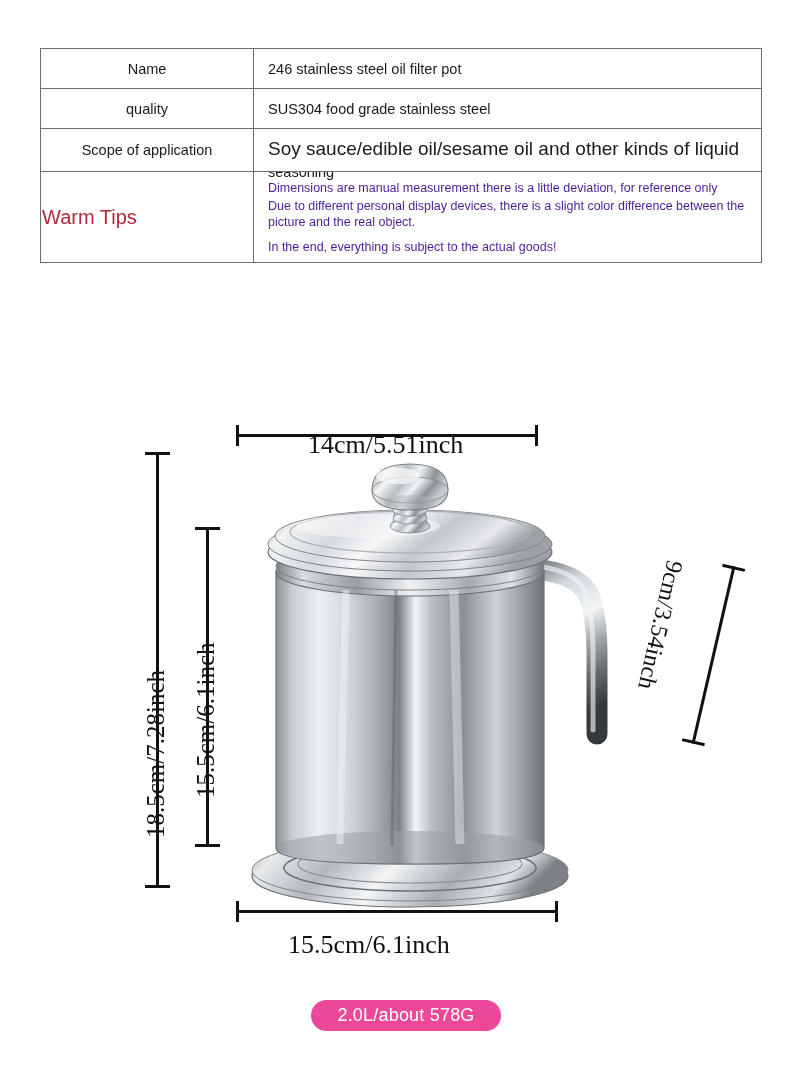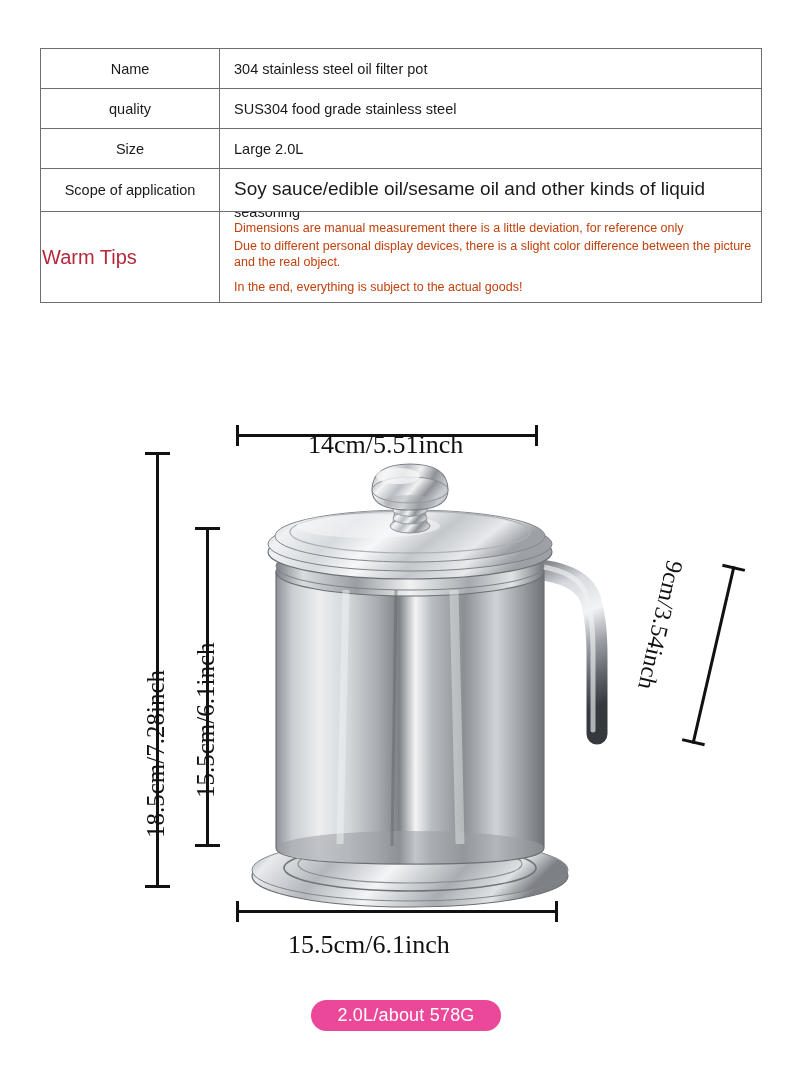--- a/index.html
+++ b/index.html
@@ -32,21 +32,21 @@
   table.spec-table td {
     border: 1px solid #6e6e6e;
     vertical-align: middle;
     background: #ffffff;
   }
   td.spec-label {
     width: 170px;
     text-align: center;
     font-size: 14.5px;
     color: #1a1a1a;
-    padding: 2px 4px;
+    padding: 2px 21px;
     white-space: nowrap;
   }
   td.spec-value {
     padding-left: 14px;
     font-size: 14.5px;
     color: #1a1a1a;
   }
   .row-h-std { height: 40px; }
 
   
@@ -80,21 +80,21 @@
     height: 88px;
     overflow: hidden;
   }
   .tips-inner {
     position: absolute;
     left: 14px;
     top: 9px;
     right: 6px;
   }
   .tips-line {
-    color: #c2410c;
+    color: #4c1d95;
     font-size: 12.5px;
     line-height: 15.5px;
     margin-bottom: 2.5px;
   }
   .tips-line.tight { margin-bottom: 10px; }
   
   .scope-overflow {
     position: absolute;
     left: 14px;
     top: -11px;
@@ -197,29 +197,25 @@
   }
 </style>
 </head>
 <body>
 
 <div class="spec-table-wrap">
   <table class="spec-table">
     <tbody>
       <tr class="row-h-std">
         <td class="spec-label">Name</td>
-        <td class="spec-value">304 stainless steel oil filter pot</td>
+        <td class="spec-value">246 stainless steel oil filter pot</td>
       </tr>
       <tr class="row-h-std">
         <td class="spec-label">quality</td>
         <td class="spec-value">SUS304 food grade stainless steel</td>
-      </tr>
-      <tr class="row-h-std">
-        <td class="spec-label">Size</td>
-        <td class="spec-value">Large 2.0L</td>
       </tr>
       <tr>
         <td class="spec-label">Scope of application</td>
         <td class="scope-value">
           <span class="scope-inner">Soy sauce/edible oil/sesame oil and other kinds of liquid</span>
         </td>
       </tr>
       <tr>
         <td class="tips-label">Warm Tips</td>
         <td class="tips-value">

